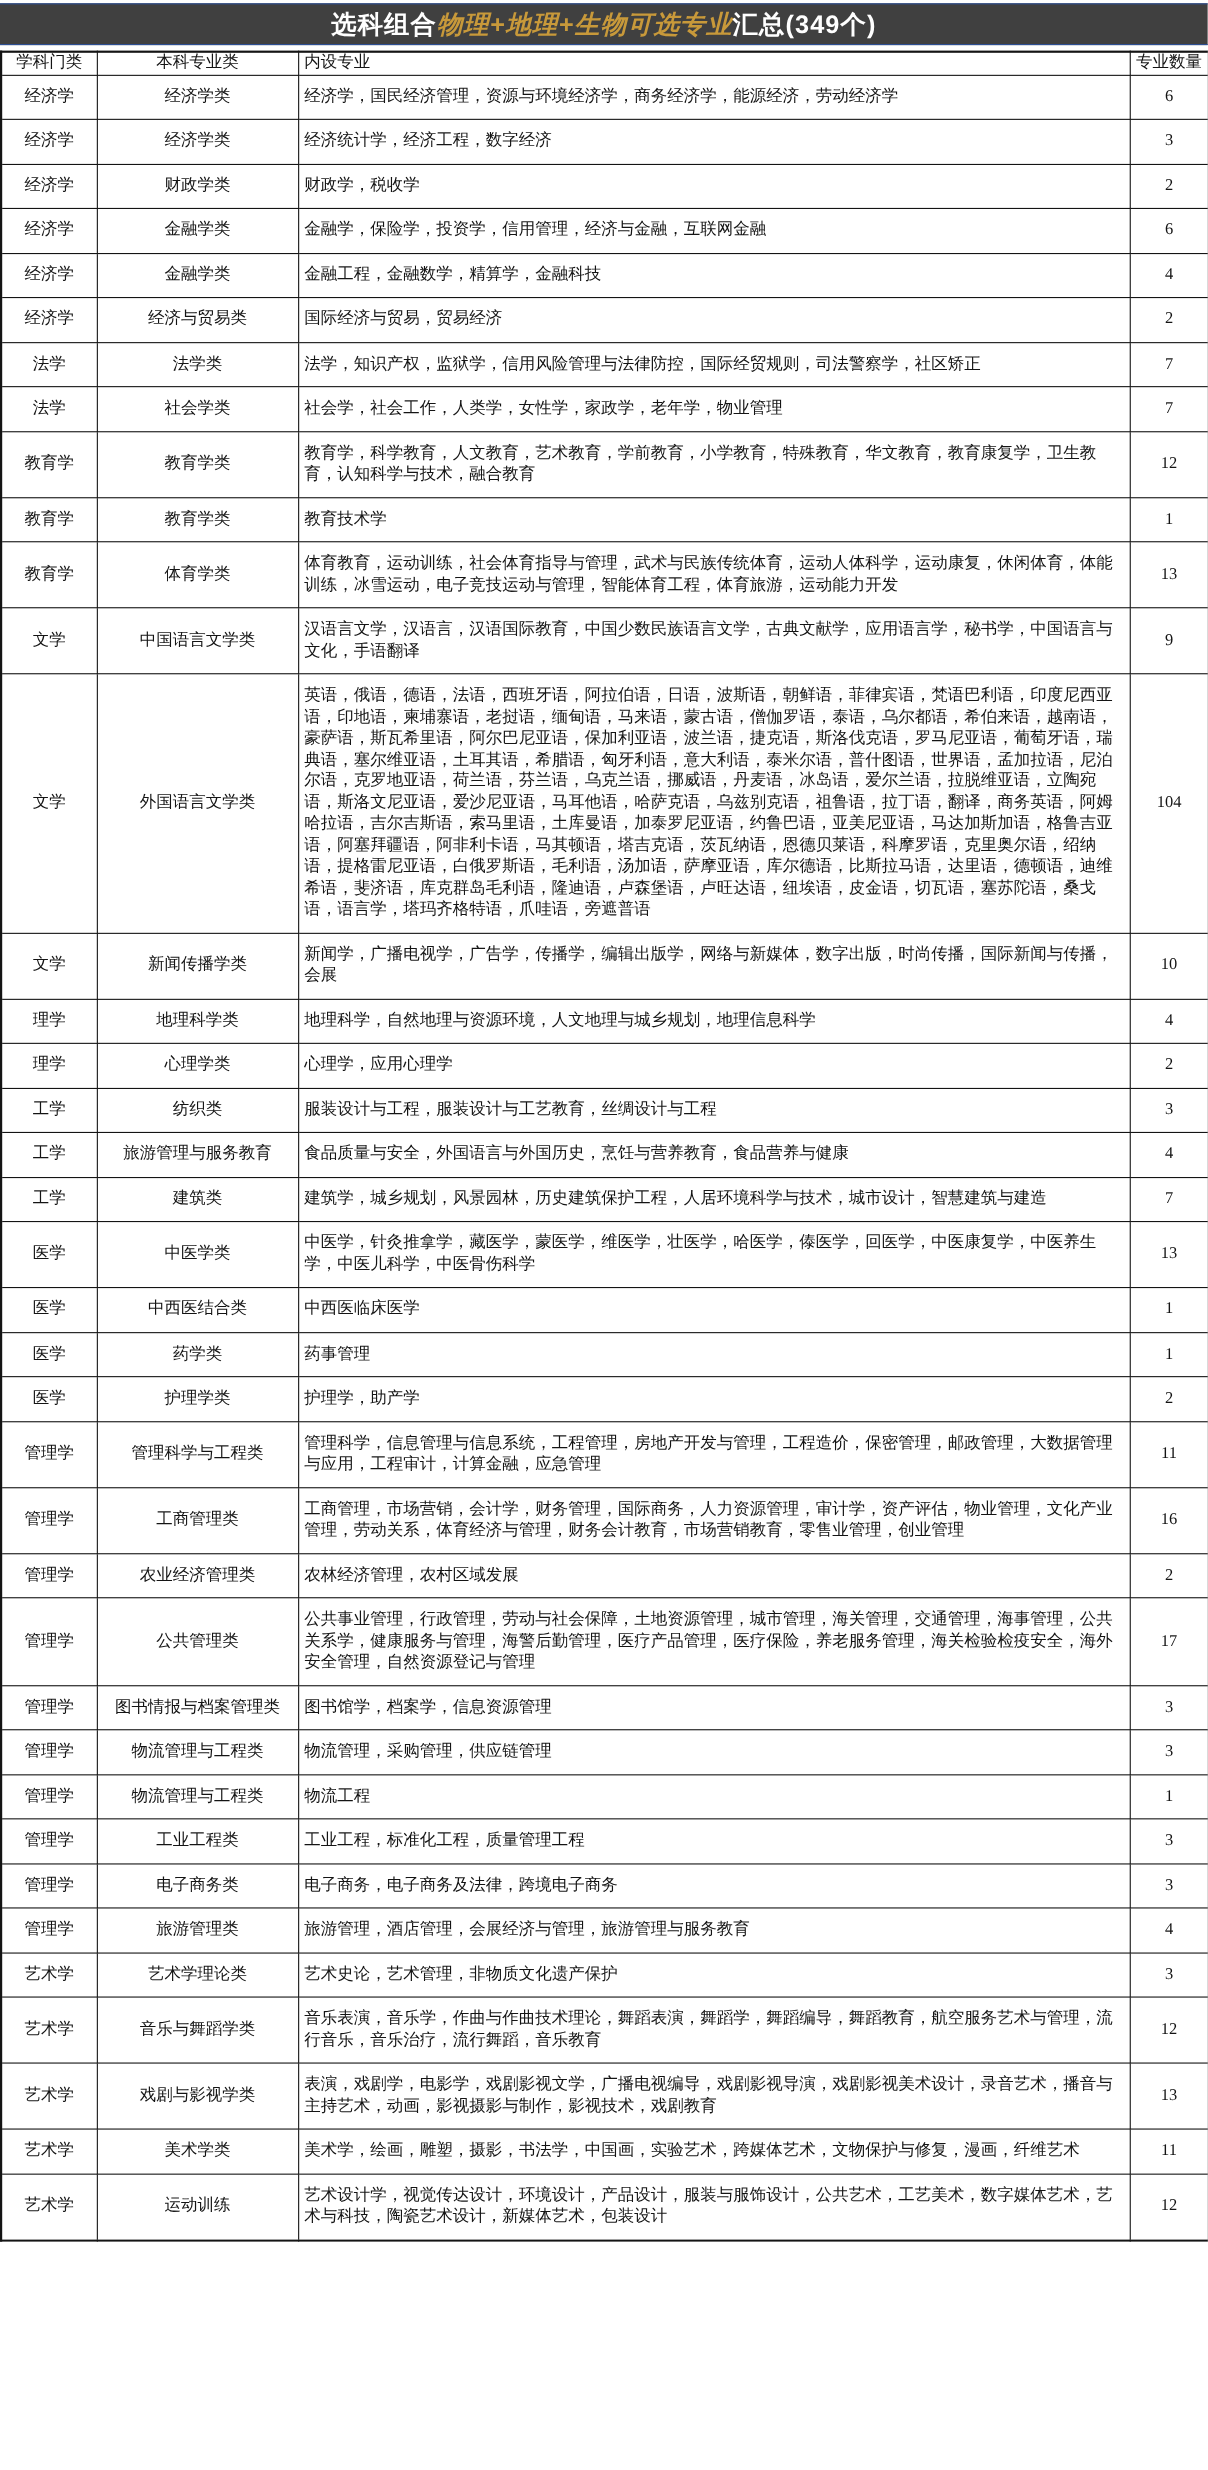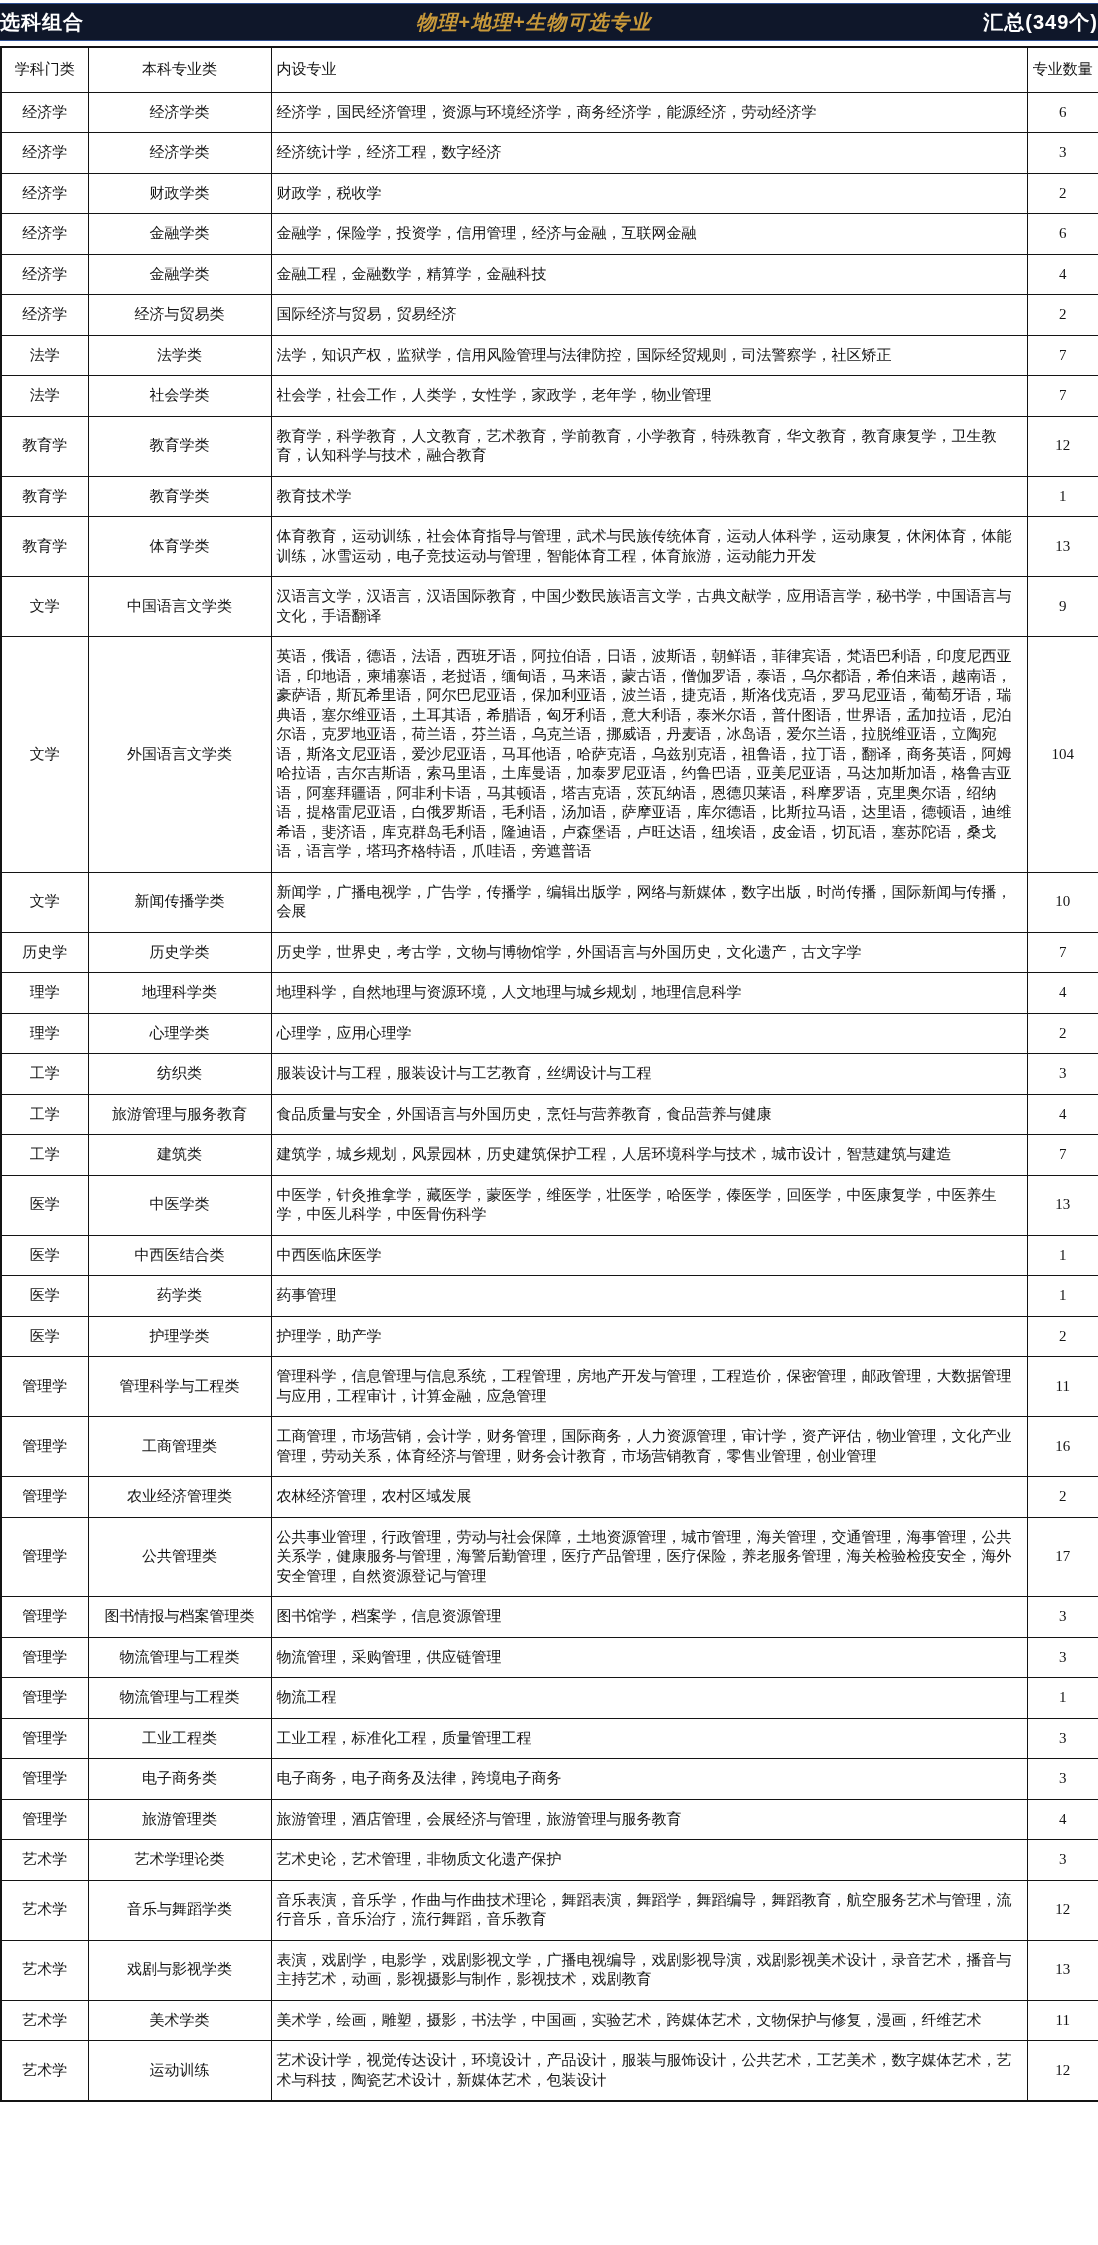--- a/index.html
+++ b/index.html
@@ -4,27 +4,27 @@
 <style>
   html, body { margin: 0; padding: 0; background: #ffffff; }
   body {
     width: 1098px;
     font-family: "Liberation Sans", "DejaVu Sans", sans-serif;
     color: #141414;
   }
   .title-bar {
     margin-top: 3px;
     height: 36px;
-    background: #0f172a;
+    background: #404040;
     border-top: 1px solid #2d4f93;
     border-bottom: 1px solid #2d4f93;
     display: flex;
     align-items: center;
-    justify-content: space-between;
-    font-size: 20px;
+    justify-content: center;
+    font-size: 23px;
     font-weight: bold;
     color: #ffffff;
     letter-spacing: 1px;
   }
   .title-bar .hl { color: #c8993a; font-style: italic; }
   table.majors {
     margin-top: 5px;
     width: 1098px;
     table-layout: fixed;
     border-collapse: collapse;
@@ -34,21 +34,21 @@
   table.majors th, table.majors td {
     border: 1px solid #141414;
     font-size: 15px;
     line-height: 19.5px;
     font-weight: normal;
     color: #141414;
     padding: 10px 4px;
     box-sizing: border-box;
     word-break: break-all;
   }
-  table.majors th { padding: 12px 4px; }
+  table.majors th { padding: 0 4px; }
   .c-center { text-align: center; }
   .c-majors { text-align: left; padding-left: 5px !important; padding-right: 8px !important; }
 </style>
 </head>
 <body>
 
 <div class="title-bar">
   <span>选科组合</span>
     <span class="hl">物理+地理+生物可选专业</span>
     <span>汇总(349个)</span>
@@ -162,26 +162,20 @@
     <td class="c-center">104</td>
   </tr>
 
   <tr>
     <td class="c-center">文学</td>
     <td class="c-center">新闻传播学类</td>
     <td class="c-majors">新闻学，广播电视学，广告学，传播学，编辑出版学，网络与新媒体，数字出版，时尚传播，国际新闻与传播，会展</td>
     <td class="c-center">10</td>
   </tr>
 
-  <tr>
-    <td class="c-center">历史学</td>
-    <td class="c-center">历史学类</td>
-    <td class="c-majors">历史学，世界史，考古学，文物与博物馆学，外国语言与外国历史，文化遗产，古文字学</td>
-    <td class="c-center">7</td>
-  </tr>
 
   <tr>
     <td class="c-center">理学</td>
     <td class="c-center">地理科学类</td>
     <td class="c-majors">地理科学，自然地理与资源环境，人文地理与城乡规划，地理信息科学</td>
     <td class="c-center">4</td>
   </tr>
 
   <tr>
     <td class="c-center">理学</td>

